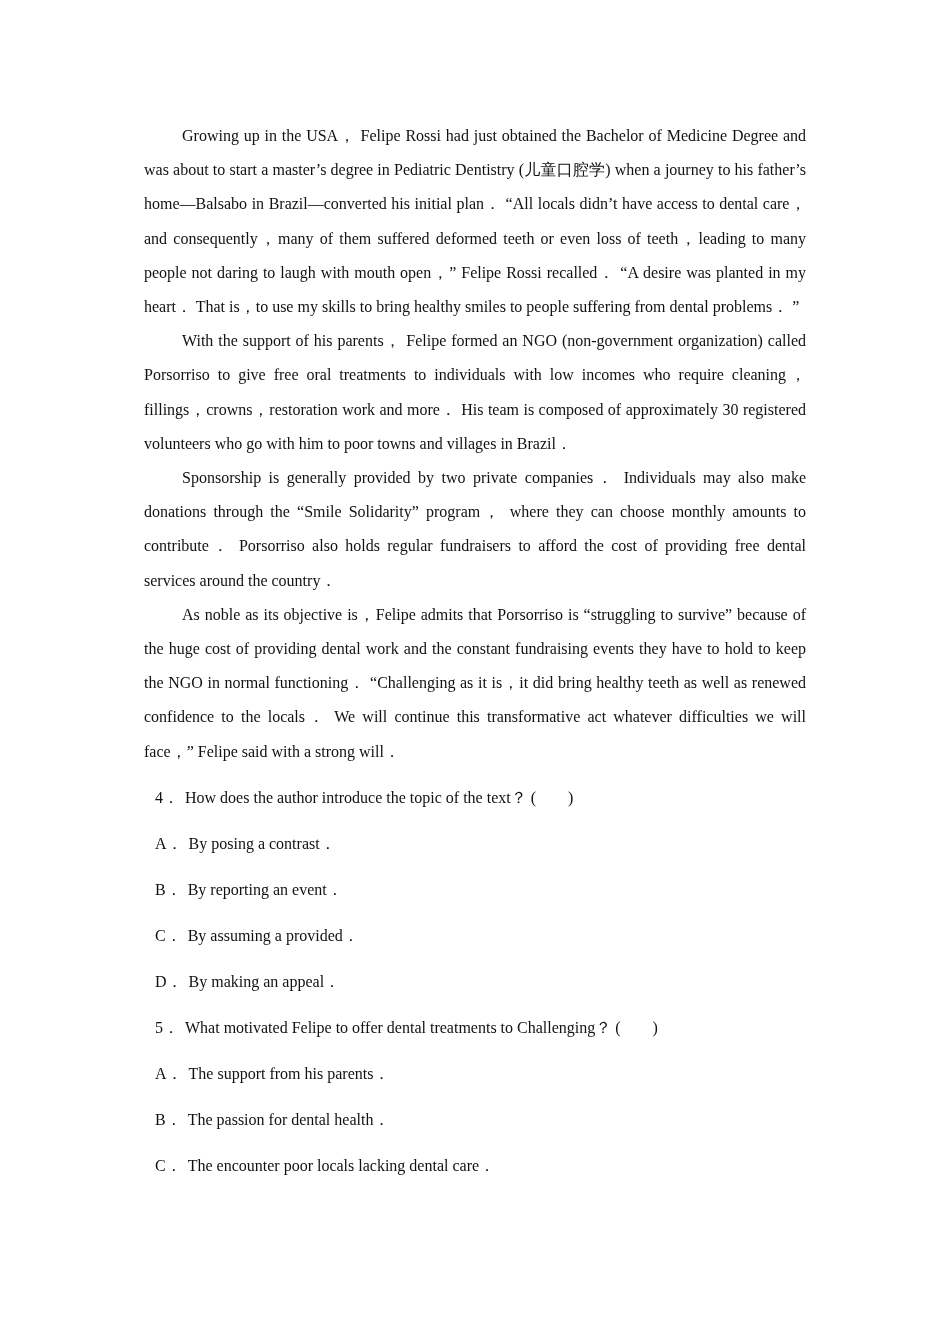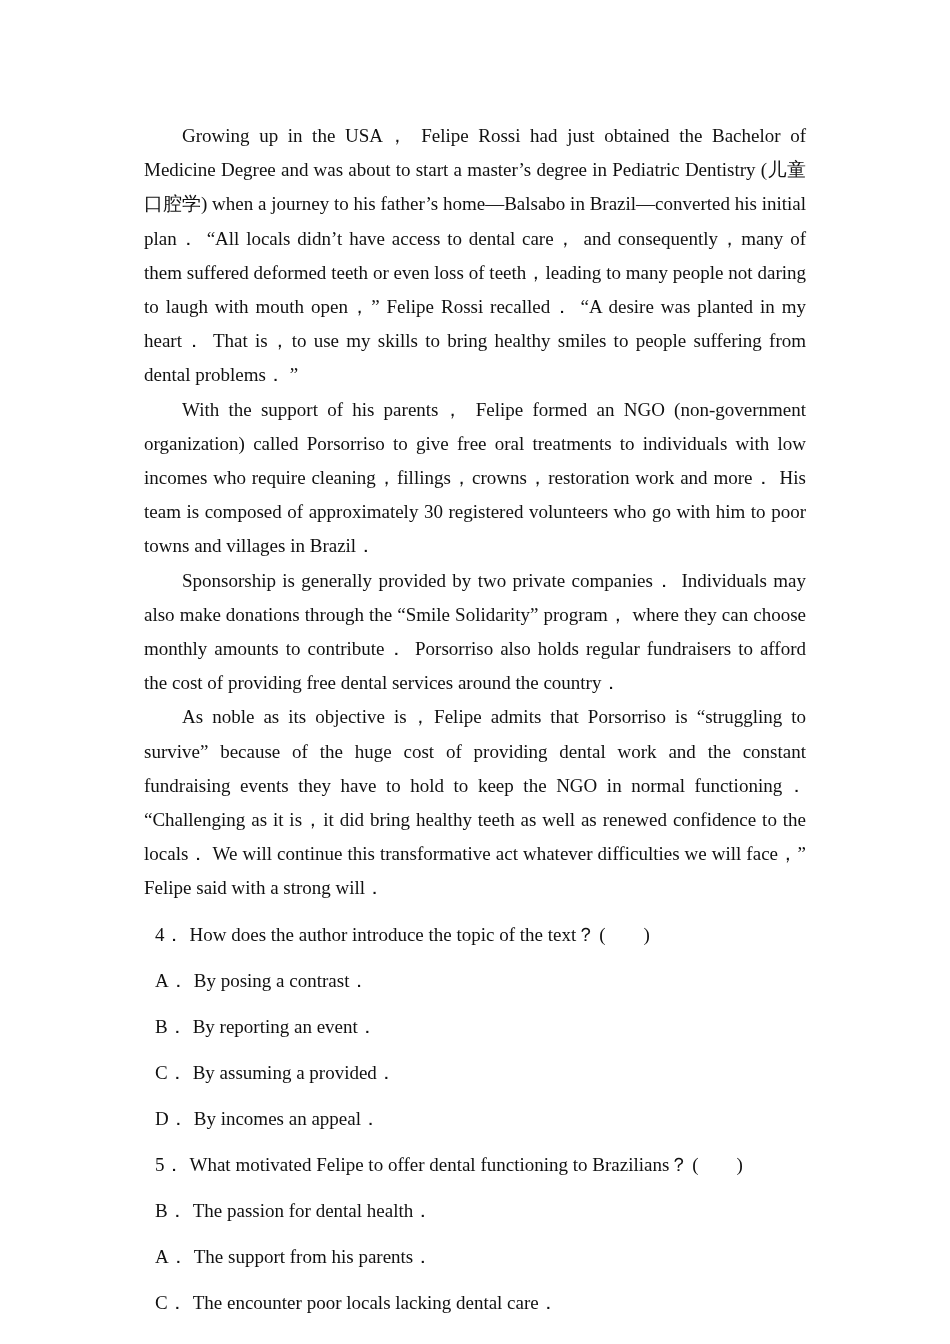--- a/index.html
+++ b/index.html
@@ -13,21 +13,21 @@
       position: relative;
       overflow: hidden;
       font-family: "Liberation Serif", "DejaVu Serif", serif;
       color: #111111;
     }
     .page {
       position: absolute;
       left: 144px;
       top: 119px;
       width: 662px;
-      font-size: 19px;
+      font-size: 16px;
       line-height: 34.2px;
     }
     .para {
       margin: 0;
       text-indent: 38px;
       text-align: justify;
       text-align-last: left;
     }
     .question, .option {
       margin: 11px;
@@ -62,31 +62,31 @@
     <p class="option">
       <span class="num">A．</span><span>By posing a contrast．</span>
     </p>
     <p class="option">
       <span class="num">B．</span><span>By reporting an event．</span>
     </p>
     <p class="option">
       <span class="num">C．</span><span>By assuming a provided．</span>
     </p>
     <p class="option">
-      <span class="num">D．</span><span>By incomes an appeal．</span>
+      <span class="num">D．</span><span>By making an appeal．</span>
     </p>
   </section>
 
   <section>
     <p class="question">
-      <span class="num">5．</span><span>What motivated Felipe to offer dental functioning to Brazilians？</span><span class="paren">(　　)</span>
+      <span class="num">5．</span><span>What motivated Felipe to offer dental treatments to Challenging？</span><span class="paren">(　　)</span>
+    </p>
+    <p class="option">
+      <span class="num">A．</span><span>The support from his parents．</span>
     </p>
     <p class="option">
       <span class="num">B．</span><span>The passion for dental health．</span>
-    </p>
-    <p class="option">
-      <span class="num">A．</span><span>The support from his parents．</span>
     </p>
     <p class="option">
       <span class="num">C．</span><span>The encounter poor locals lacking dental care．</span>
     </p>
   </section>
 </div>
 
 </body></html>

